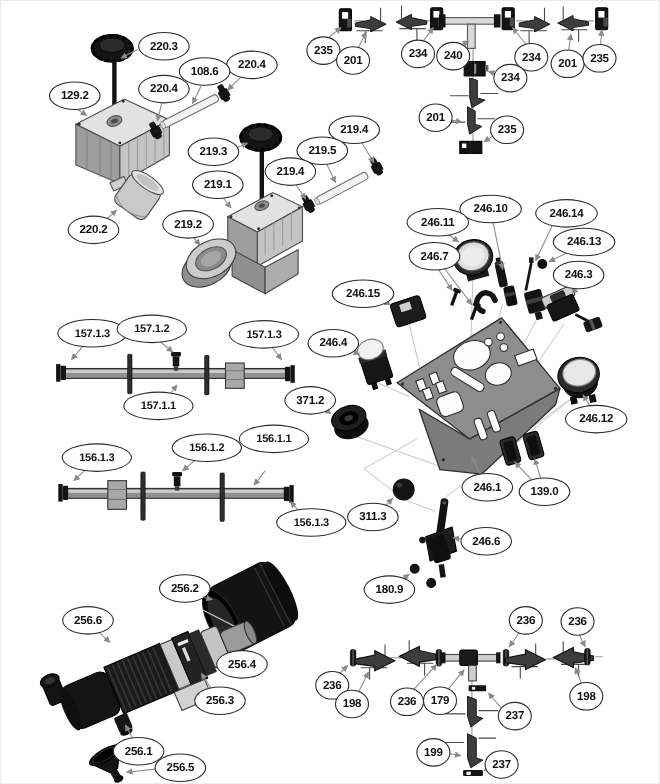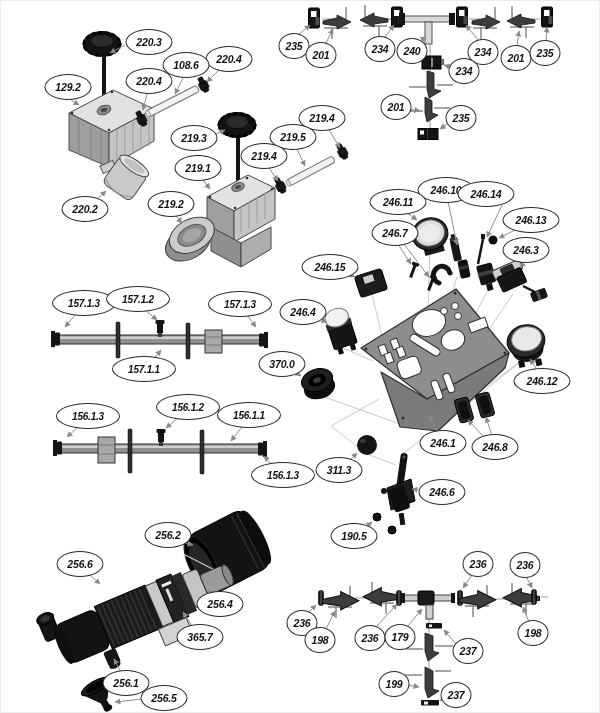--- a/index.html
+++ b/index.html
@@ -1,17 +1,17 @@
 <!DOCTYPE html>
 <html><head>
 <meta charset="utf-8">
 <style>
   html,body{margin:0;padding:0;background:#fff;}
   .canvas{position:relative;width:600px;height:713px;background:#ffffff;overflow:hidden;
-          font-family:"Liberation Sans",sans-serif;border:1px solid #ececec;box-sizing:border-box;font-style:italic;}
+          font-family:"Liberation Sans",sans-serif;border:1px solid #ececec;box-sizing:border-box;}
   .canvas svg{position:absolute;left:0;top:0;}
   .balloon{position:absolute;height:26px;box-sizing:border-box;background:#fff;
            border:1.8px solid #2b2b2b;border-radius:50%;display:flex;align-items:center;
            justify-content:center;font-size:10.5px;font-weight:700;color:#111;
            transform:translate(-50%,-50%);letter-spacing:-0.2px;z-index:5;}
   .w3{width:31px}.w5{width:47px}.w6{width:57px}.w7{width:64px;font-size:10px}
 </style>
 </head>
 <body>
 
@@ -513,48 +513,48 @@
   <div class="balloon w3" style="left:411px;top:50px">240</div>
   <div class="balloon w3" style="left:482px;top:51px">234</div>
   <div class="balloon w3" style="left:515px;top:57px">201</div>
   <div class="balloon w3" style="left:544px;top:52px">235</div>
   <div class="balloon w3" style="left:463px;top:70px">234</div>
   <div class="balloon w3" style="left:395px;top:106px">201</div>
   <div class="balloon w3" style="left:460px;top:117px">235</div>
 
   <div class="balloon w6" style="left:445px;top:189px">246.10</div>
   <div class="balloon w6" style="left:397px;top:201px">246.11</div>
-  <div class="balloon w6" style="left:485px;top:193px">246.14</div>
+  <div class="balloon w6" style="left:514px;top:193px">246.14</div>
   <div class="balloon w6" style="left:530px;top:219px">246.13</div>
   <div class="balloon w5" style="left:394px;top:232px">246.7</div>
   <div class="balloon w5" style="left:525px;top:249px">246.3</div>
   <div class="balloon w6" style="left:329px;top:266px">246.15</div>
   <div class="balloon w5" style="left:302px;top:311px">246.4</div>
-  <div class="balloon w5" style="left:281px;top:363px">370.0</div>
+  <div class="balloon w5" style="left:281px;top:363px">371.2</div>
   <div class="balloon w6" style="left:541px;top:380px">246.12</div>
   <div class="balloon w5" style="left:442px;top:442px">246.1</div>
-  <div class="balloon w5" style="left:494px;top:446px">246.8</div>
+  <div class="balloon w5" style="left:494px;top:446px">139.0</div>
   <div class="balloon w5" style="left:338px;top:469px">311.3</div>
   <div class="balloon w5" style="left:441px;top:491px">246.6</div>
-  <div class="balloon w5" style="left:353px;top:535px">190.5</div>
+  <div class="balloon w5" style="left:353px;top:535px">180.9</div>
 
   <div class="balloon w7" style="left:83px;top:302px">157.1.3</div>
   <div class="balloon w7" style="left:137px;top:298px">157.1.2</div>
   <div class="balloon w7" style="left:239px;top:303px">157.1.3</div>
   <div class="balloon w7" style="left:143px;top:368px">157.1.1</div>
 
   <div class="balloon w7" style="left:87px;top:415px">156.1.3</div>
   <div class="balloon w7" style="left:187px;top:406px">156.1.2</div>
-  <div class="balloon w7" style="left:248px;top:414px">156.1.1</div>
+  <div class="balloon w7" style="left:248px;top:398px">156.1.1</div>
   <div class="balloon w7" style="left:282px;top:474px">156.1.3</div>
 
   <div class="balloon w5" style="left:167px;top:534px">256.2</div>
   <div class="balloon w5" style="left:79px;top:563px">256.6</div>
   <div class="balloon w5" style="left:219px;top:603px">256.4</div>
-  <div class="balloon w5" style="left:199px;top:636px">365.7</div>
+  <div class="balloon w5" style="left:199px;top:636px">256.3</div>
   <div class="balloon w5" style="left:125px;top:682px">256.1</div>
   <div class="balloon w5" style="left:163px;top:697px">256.5</div>
 
   <div class="balloon w3" style="left:477px;top:563px">236</div>
   <div class="balloon w3" style="left:524px;top:564px">236</div>
   <div class="balloon w3" style="left:301px;top:622px">236</div>
   <div class="balloon w3" style="left:319px;top:639px">198</div>
   <div class="balloon w3" style="left:369px;top:637px">236</div>
   <div class="balloon w3" style="left:399px;top:636px">179</div>
   <div class="balloon w3" style="left:467px;top:650px">237</div>

